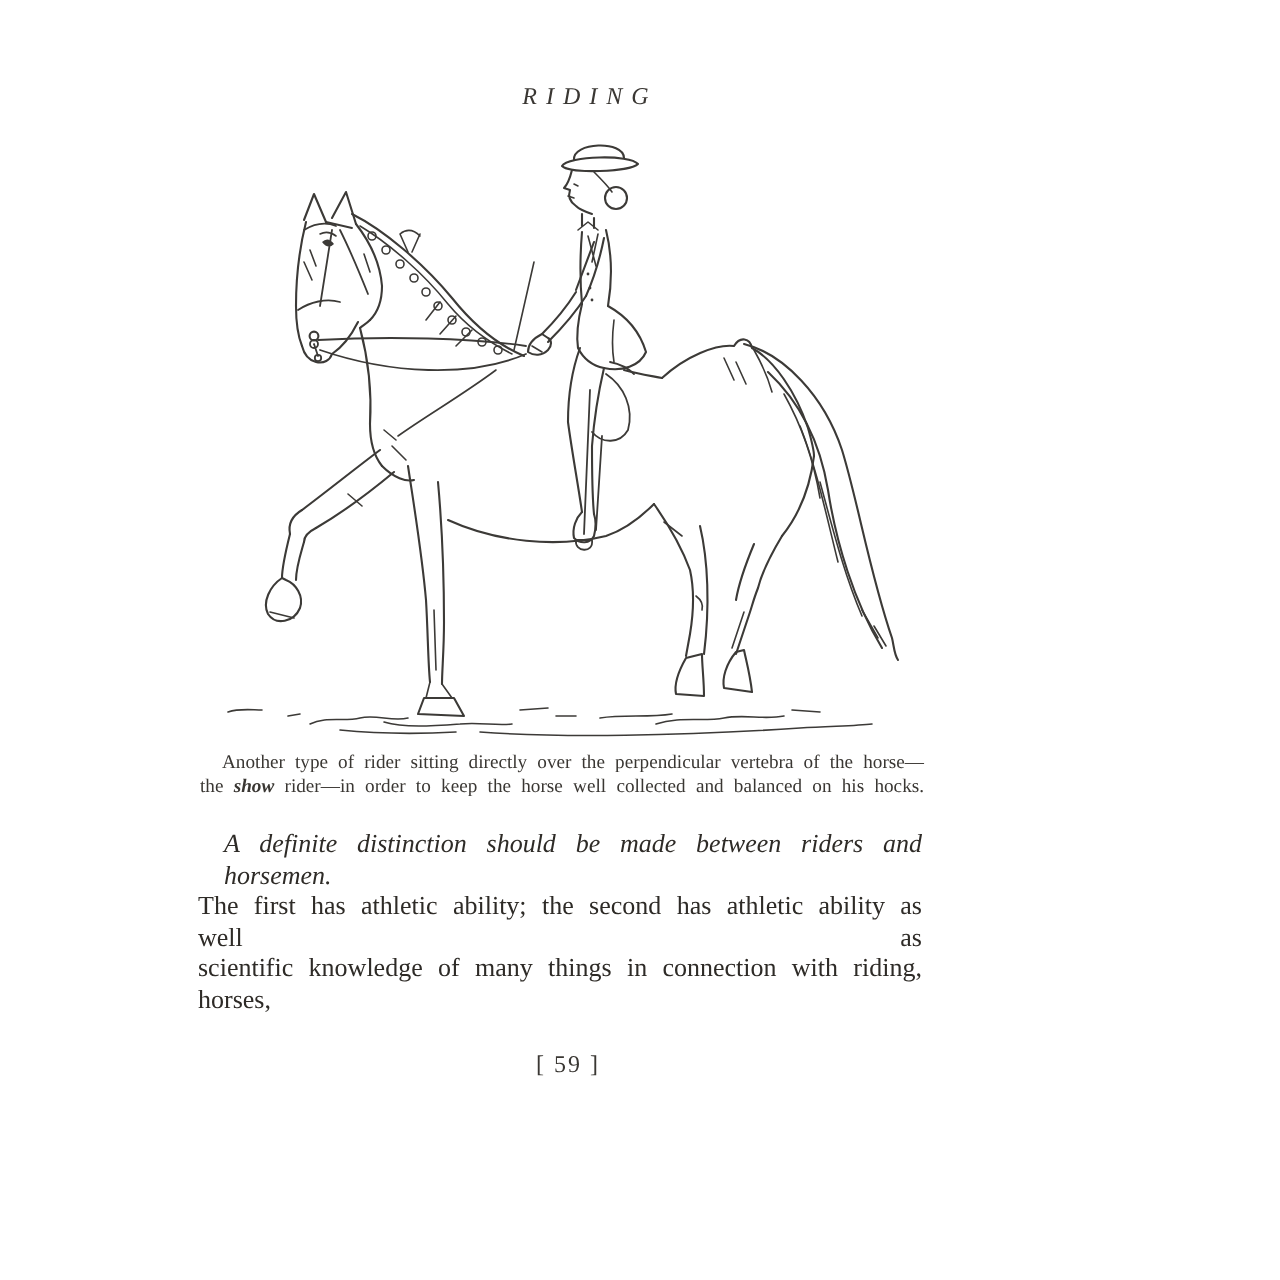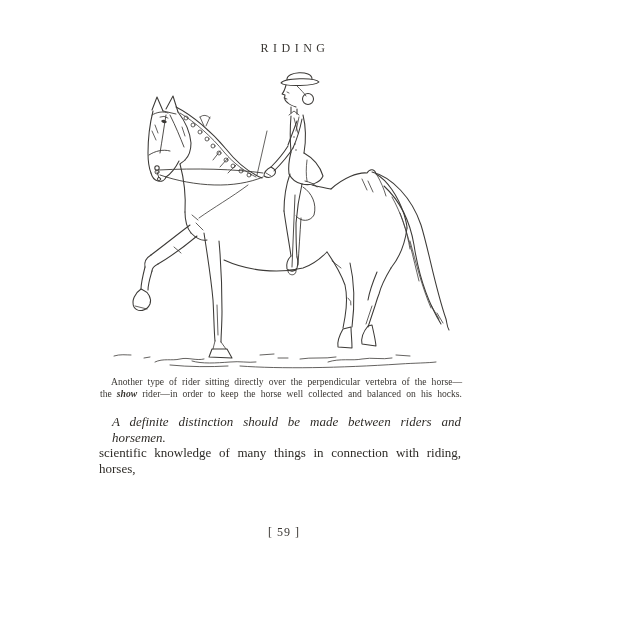--- a/index.html
+++ b/index.html
@@ -7,20 +7,21 @@
     position:relative;
     width:640px;height:640px;
     background:#ffffff;
     font-family:"Liberation Serif","DejaVu Serif",serif;
     color:#33302c;
     overflow:hidden;
   }
   .running-head{
     position:absolute;left:115px;top:41px;width:360px;
     text-align:center;
+    font-style:italic;
     font-size:12px;
     letter-spacing:4.5px;
     color:#3a3733;
   }
   .figure{
     position:absolute;left:100px;top:65px;width:380px;height:310px;
   }
   .caption{
     position:absolute;left:100px;top:376px;width:362px;
     font-size:9.6px;line-height:11.8px;
@@ -223,18 +224,19 @@
     </svg>
   </div>
 
   <div class="caption">
     <div class="cline indent1">Another type of rider sitting directly over the perpendicular vertebra of the horse—</div>
     <div class="cline"><span>the </span><span class="it">show</span><span> rider—in order to keep the horse well collected and balanced on his hocks.</span></div>
   </div>
 
   <div class="bodytext">
     <div class="bline indent1">A definite distinction should be made between riders and horsemen.</div>
+    <div class="bline">The first has athletic ability; the second has athletic ability as well as</div>
     <div class="bline">scientific knowledge of many things in connection with riding, horses,</div>
   </div>
 
   <div class="folio">[ 59 ]</div>
 
 </div>
 
 </body></html>

